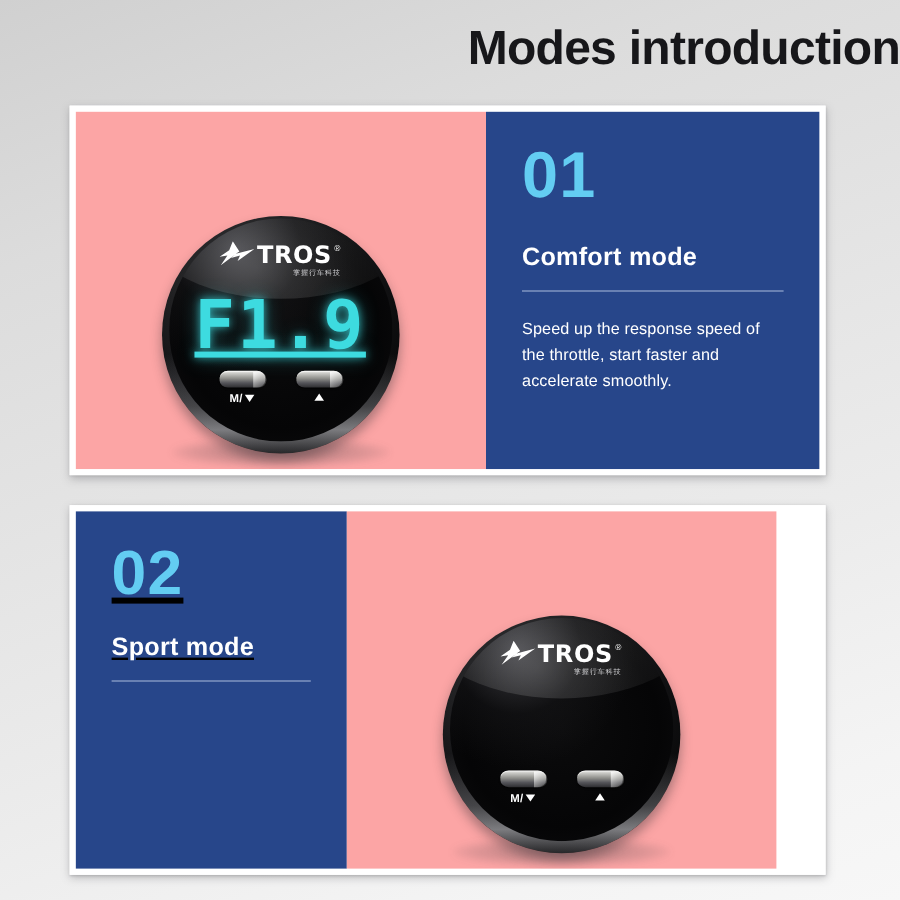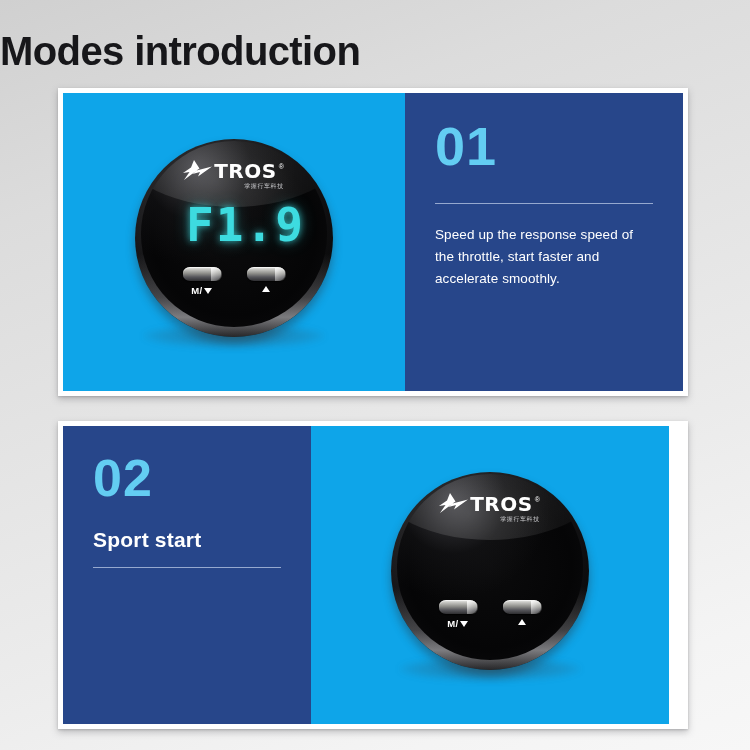--- a/index.html
+++ b/index.html
@@ -10,24 +10,24 @@
     width: 750px;
     height: 750px;
     overflow: hidden;
     font-family: "Liberation Sans", sans-serif;
     background: linear-gradient(160deg, #d0d0d0 0%, #dcdcdc 22%, #e4e4e4 45%, #ececec 68%, #f4f4f4 88%, #f7f7f7 100%);
     position: relative;
   }
 
   .page-title {
     position: absolute;
-    top: 29px;
+    top: 18px;
     left: 0;
     width: 750px;
-    text-align: left;
+    text-align: right;
     font-size: 40px;
     font-weight: bold;
     color: #17171a;
     letter-spacing: -0.6px;
   }
 
   
   .card {
     position: absolute;
     background: #ffffff;
@@ -45,40 +45,40 @@
   }
   #card-02 {
     left: 58px;
     top: 421px;
     width: 630px;
     height: 308px;
   }
 
   .card-white-half {
     position: relative;
-    background: #0ea5e9;
-    display: flex;
-    align-items: center;
+    background: #fca5a5;
+    display: flex;
+    align-items: flex-end;
     justify-content: center;
   }
   .card-blue-half {
     position: relative;
     background: #27468a;
     box-sizing: border-box;
     padding: 26px 30px 20px 30px;
     display: flex;
     flex-direction: column;
     justify-content: flex-start;
   }
 
   
   #card-01 .card-white-half { width: 342px; }
   #card-01 .card-blue-half  { width: 278px; }
   
-  #card-02 .card-blue-half  { width: 248px; }
+  #card-02 .card-blue-half  { width: 226px; text-decoration: underline; }
   #card-02 .card-white-half { width: 358px; }
 
   .mode-number {
     font-size: 54px;
     font-weight: bold;
     color: #63cdf2;
     line-height: 1;
     letter-spacing: 1px;
     margin-bottom: 30px;
   }
@@ -210,29 +210,30 @@
     letter-spacing: 0.6px;
     margin-top: 1px;
     align-self: flex-end;
     font-family: "DejaVu Sans", sans-serif;
   }
 
   
   .device-readout {
     position: absolute;
     top: 57px;
-    left: 12px;
+    left: 0;
     width: 100%;
     text-align: center;
     font-family: "DejaVu Sans Mono", monospace;
-    font-size: 46px;
+    font-size: 56px;
     font-weight: bold;
     letter-spacing: 2px;
     color: #3ddbe0;
     text-shadow: 0 0 7px rgba(61,219,224,0.75), 0 0 16px rgba(61,219,224,0.40);
+    text-decoration: underline;
   }
 
   
   .device-buttons {
     position: absolute;
     bottom: 31px;
     left: 0;
     width: 100%;
     display: flex;
     justify-content: center;
@@ -334,31 +335,32 @@
             </div>
           </div>
 
         </div>
       </div>
     </div>
   </div>
 
   <div class="card-blue-half">
     <div class="mode-number">01</div>
+    <div class="mode-title">Comfort mode</div>
     <div class="mode-divider"></div>
     <div class="mode-desc">Speed up the response speed of the throttle, start faster and accelerate smoothly.</div>
   </div>
 
 </div>
 
 <div class="card" id="card-02">
 
   <div class="card-blue-half">
     <div class="mode-number">02</div>
-    <div class="mode-title">Sport start</div>
+    <div class="mode-title">Sport mode</div>
     <div class="mode-divider"></div>
   </div>
 
   <div class="card-white-half">
     <div class="device-wrap">
       <div class="device-shadow"></div>
       <div class="device-body">
         <div class="device-rim"></div>
         <div class="device-face">
           <div class="device-gloss"></div>

